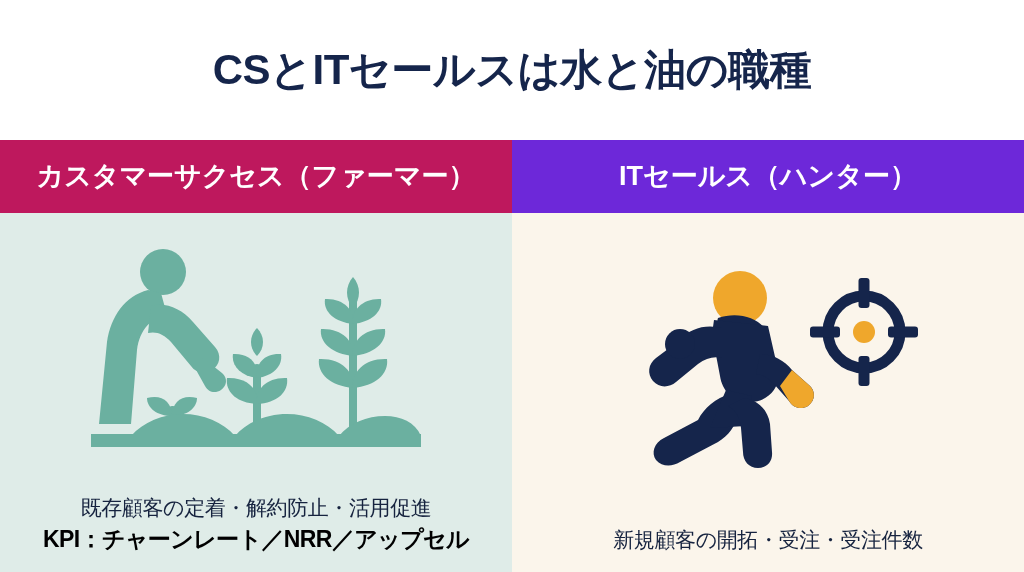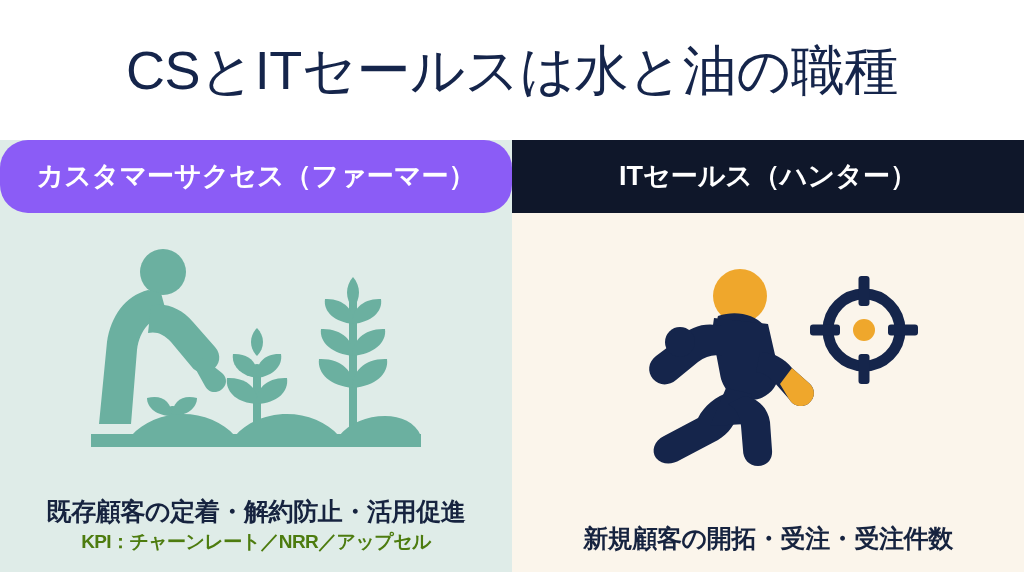--- a/index.html
+++ b/index.html
@@ -27,22 +27,22 @@
     left: 0;
     top: 0;
     width: 1024px;
     height: 140px;
     display: flex;
     align-items: center;
     justify-content: center;
     background: #ffffff;
   }
   .title-text {
-    font-size: 54px;
-    font-weight: 400;
+    font-size: 42px;
+    font-weight: 700;
     letter-spacing: -0.5px;
     color: #15254b;
     white-space: nowrap;
     line-height: 1;
   }
 
   
   .columns {
     position: absolute;
     left: 0;
@@ -62,22 +62,22 @@
   .col-right { background: #fbf5eb; }
 
   .col-header {
     height: 73px;
     flex: 0 0 73px;
     display: flex;
     align-items: center;
     justify-content: center;
     box-sizing: border-box;
   }
-  .header-left  { background: #8b5cf6; border-radius: 28px; }
-  .header-right { background: #0f172a; }
+  .header-left  { background: #be185d; }
+  .header-right { background: #6d28d9; }
   .col-header-text {
     color: #ffffff;
     font-size: 27px;
     font-weight: 700;
     white-space: nowrap;
     line-height: 1;
   }
 
   
   .art {
@@ -93,29 +93,29 @@
 
   
   .caption {
     flex: 0 0 auto;
     padding: 0 6px 18px 6px;
     text-align: center;
     box-sizing: border-box;
   }
   .caption-main {
     color: #16233f;
-    font-size: 25px;
-    font-weight: 700;
+    font-size: 21px;
+    font-weight: 400;
     line-height: 1.28;
     white-space: nowrap;
     letter-spacing: -0.4px;
   }
   .caption-kpi {
-    color: #4d7c0f;
-    font-size: 19px;
+    color: #000000;
+    font-size: 23px;
     font-weight: 700;
     line-height: 1.28;
     white-space: nowrap;
     letter-spacing: -0.6px;
     margin-top: 3px;
   }
 </style>
 </head>
 <body>
 

